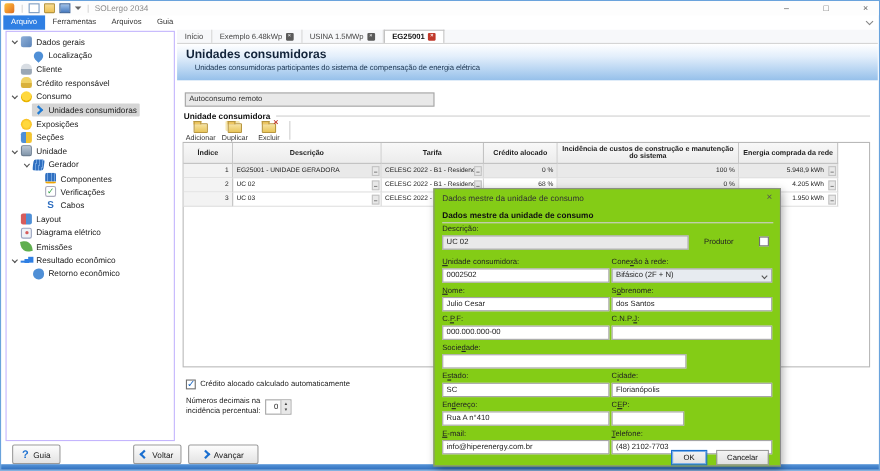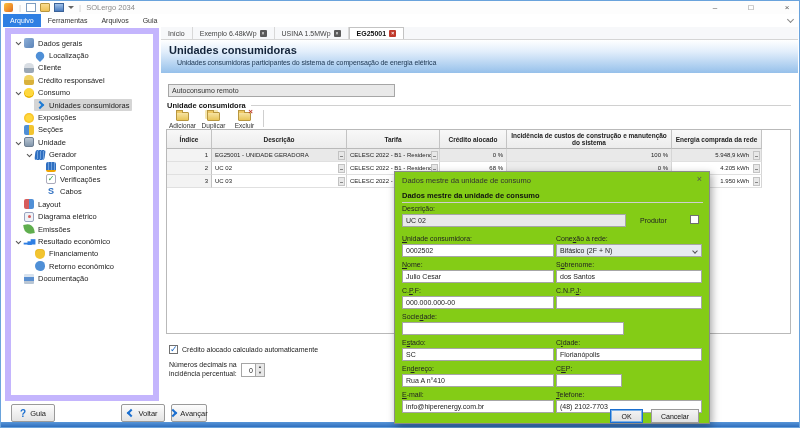--- a/index.html
+++ b/index.html
@@ -16,21 +16,21 @@
   .dd-caret{width:0;height:0;border:3px solid transparent;border-top-color:#666;margin:3px 2px 0 2px;}
   .app-title{font-size:7.5px;color:#8a8a8a;margin-left:2px;}
   .win-controls{position:absolute;right:6px;top:0;height:13px;display:flex;align-items:center;gap:24px;}
   .win-btn{font-size:8px;color:#555;line-height:13px;width:12px;text-align:center;cursor:default;}
   
   .menubar{position:absolute;left:2px;top:13px;height:13px;display:flex;align-items:stretch;}
   .menu-item{font-size:7px;color:#333;padding:0 7px;display:flex;align-items:center;}
   .menu-item.sel{background:#2f7fe3;color:#fff;}
   .ribbon-chev{position:absolute;right:6px;top:16px;width:5px;height:5px;border:solid #888;border-width:0 1.2px 1.2px 0;transform:rotate(45deg);}
   
-  .sidebar{position:absolute;left:4px;top:27px;width:154px;height:373px;background:#fff;border:6px solid #c4b5fd;overflow:hidden;}
+  .sidebar{position:absolute;left:4px;top:27px;width:154px;height:373px;background:#fff;border:1px solid #c4b5fd;overflow:hidden;}
   .tree{position:absolute;left:0;top:3px;width:100%;}
   .tree-row{height:12.4px;display:flex;align-items:center;font-size:7.5px;color:#222;white-space:nowrap;}
   .tree-exp{width:10px;flex:none;display:flex;justify-content:center;}
   .tree-exp .chv-dn{width:3.5px;height:3.5px;border:solid #555;border-width:0 1.3px 1.3px 0;transform:rotate(45deg) translateY(-1px);}
   .row-hl{display:flex;align-items:center;padding:1px 3px 1px 1px;border-radius:1px;}
   .row-hl.sel{background:#d5d5d5;}
   .ic{width:10px;height:10px;border-radius:2px;flex:none;margin-right:4px;position:relative;display:flex;align-items:center;justify-content:center;}
   .ic-dados-gerais{background:linear-gradient(135deg,#8fb0d8,#5a83b8);}
   .ic-localizacao{background:#4f8fd6;border-radius:50% 50% 50% 0;transform:rotate(-45deg) scale(.85);}
   .ic-cliente{background:linear-gradient(#d8dde3 50%,#9aa7b5 50%);border-radius:45% 45% 20% 20%;}
@@ -279,36 +279,22 @@
             <span class="chv-dn"></span>
           </span>
           <span class="row-hl">
             <span class="ic ic-resultado"></span>
             <span>Resultado econômico</span>
           </span>
         </div>
         <div class="tree-row" style="padding-left: 13px;">
           <span class="tree-exp"></span>
           <span class="row-hl">
-            <span class="ic ic-financiamento"></span>
-            <span>Financiamento</span>
-          </span>
-        </div>
-        <div class="tree-row" style="padding-left: 13px;">
-          <span class="tree-exp"></span>
-          <span class="row-hl">
             <span class="ic ic-retorno"></span>
             <span>Retorno econômico</span>
-          </span>
-        </div>
-        <div class="tree-row" style="padding-left: 2px;">
-          <span class="tree-exp"></span>
-          <span class="row-hl">
-            <span class="ic ic-documentacao"></span>
-            <span>Documentação</span>
           </span>
         </div>
       </div>
   </div>
 
   <div class="tabstrip" id="tabstrip">
       <div class="tab">
         <span>Início</span>
       </div>
       <div class="tab">
@@ -440,21 +426,21 @@
   </div>
 
   <div class="footer-btn" style="left:10px;width:44px;">
     <span class="q-ico">?</span>
     <span>Guia</span>
   </div>
   <div class="footer-btn" style="left:120px;width:44px;">
     <span class="chv l"></span>
     <span>Voltar</span>
   </div>
-  <div class="footer-btn" style="left:170px;width:36px;">
+  <div class="footer-btn" style="left:170px;width:64px;">
     <span class="chv r"></span>
     <span>Avançar</span>
   </div>
 
   <div class="bottom-strip"></div>
 
   <div class="dialog">
     <div class="dlg-title">Dados mestre da unidade de consumo</div>
     <div class="dlg-x">×</div>
     <div class="dlg-section">Dados mestre da unidade de consumo</div>

